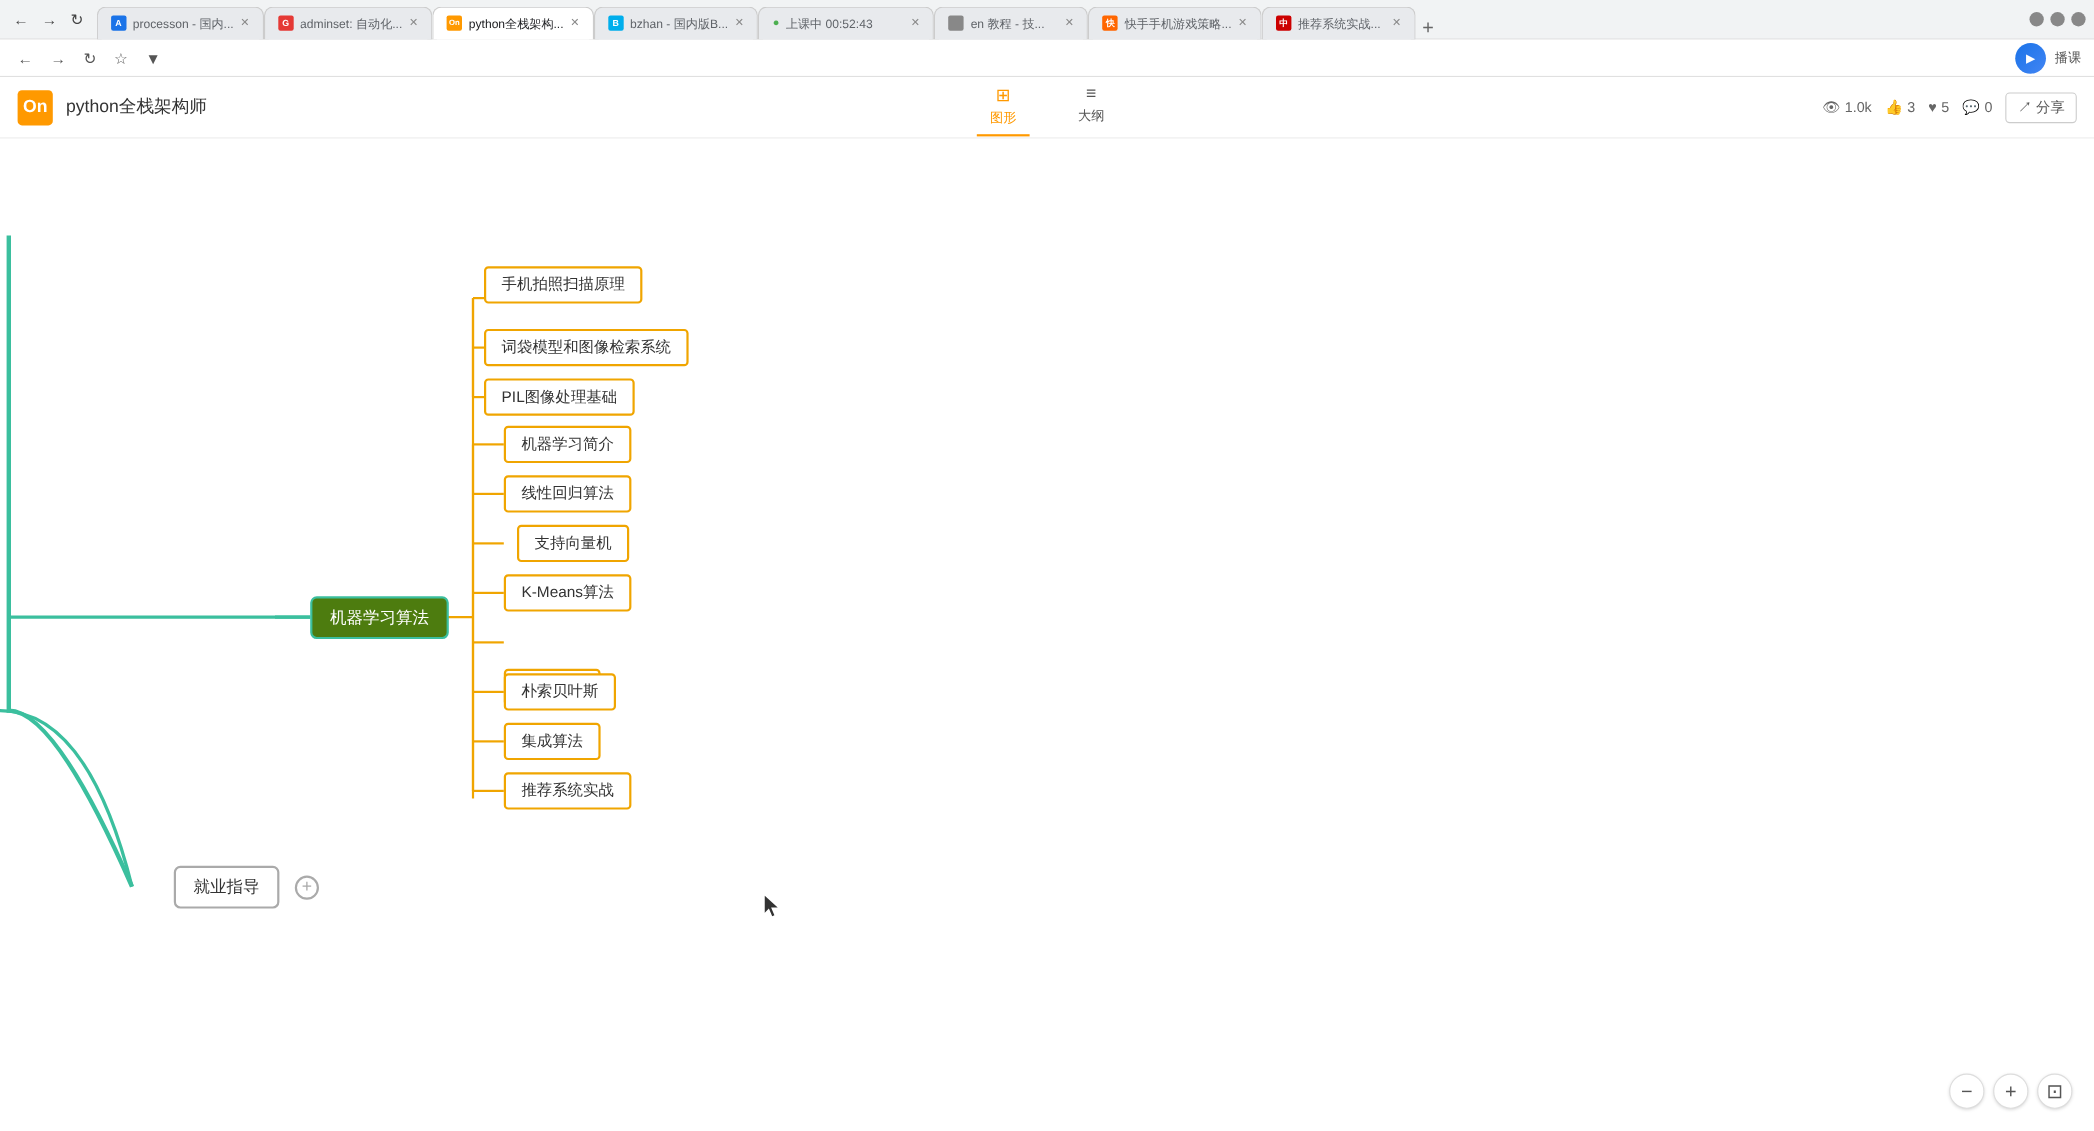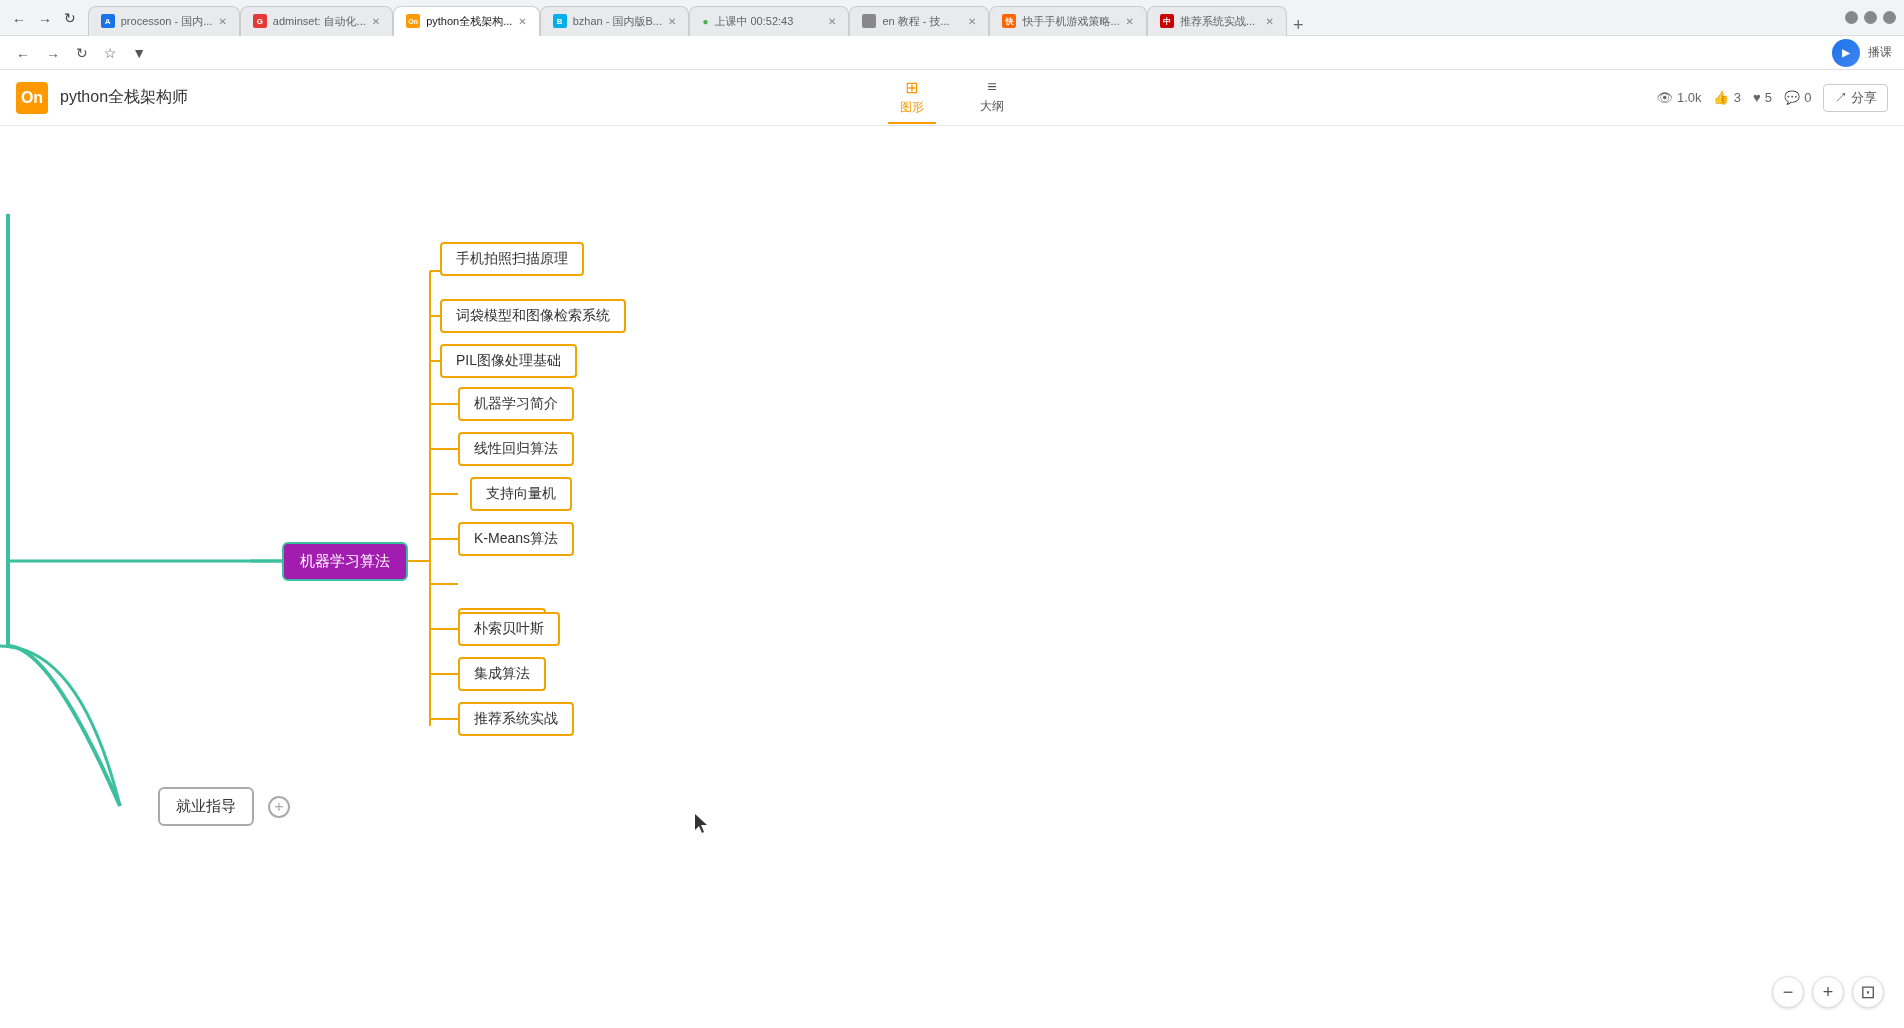--- a/index.html
+++ b/index.html
@@ -31,21 +31,21 @@
     .header-tab.active { color: #f90; border-bottom: 2px solid #f90; }
     .header-tab-icon { font-size: 16px; }
     .share-btn { background: none; border: 1px solid #ccc; border-radius: 4px; padding: 4px 10px; cursor: pointer; font-size: 13px; color: #555; }
 
     
     .canvas-area { position: relative; width: 100%; height: calc(1028px - 36px - 34px - 56px); background: #fff; overflow: hidden; }
     svg.connectors { position: absolute; top: 0; left: 0; width: 100%; height: 100%; pointer-events: none; }
 
     .node { position: absolute; cursor: pointer; }
     .node-box { border: 2px solid #f0a500; background: #fff; border-radius: 4px; padding: 6px 14px; font-size: 14px; color: #333; white-space: nowrap; }
-    .node-box.green { background: #a21caf; color: #fff; border-color: #3bbf9e; border-radius: 6px; padding: 8px 16px; font-size: 15px; }
+    .node-box.green { background: #4d7c0f; color: #fff; border-color: #3bbf9e; border-radius: 6px; padding: 8px 16px; font-size: 15px; }
     .node-box.white-border { background: #fff; border: 2px solid #aaa; border-radius: 6px; padding: 8px 16px; font-size: 15px; color: #333; }
 
     .add-btn { display: inline-flex; align-items: center; justify-content: center; width: 22px; height: 22px; border-radius: 50%; border: 2px solid #aaa; color: #aaa; font-size: 16px; cursor: pointer; background: #fff; margin-left: 8px; }
 
     
     .zoom-controls { position: absolute; bottom: 20px; right: 20px; display: flex; align-items: center; gap: 8px; }
     .zoom-btn { width: 32px; height: 32px; border-radius: 50%; border: 1px solid #ddd; background: #fff; cursor: pointer; display: flex; align-items: center; justify-content: center; font-size: 18px; color: #555; box-shadow: 0 1px 3px rgba(0,0,0,0.15); }
 
     
     .cursor-dot { position: absolute; width: 10px; height: 10px; background: transparent; pointer-events: none; }

